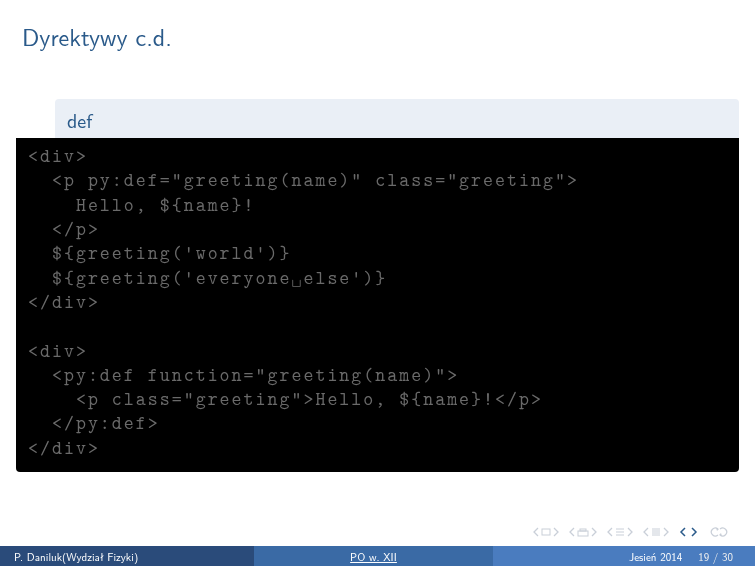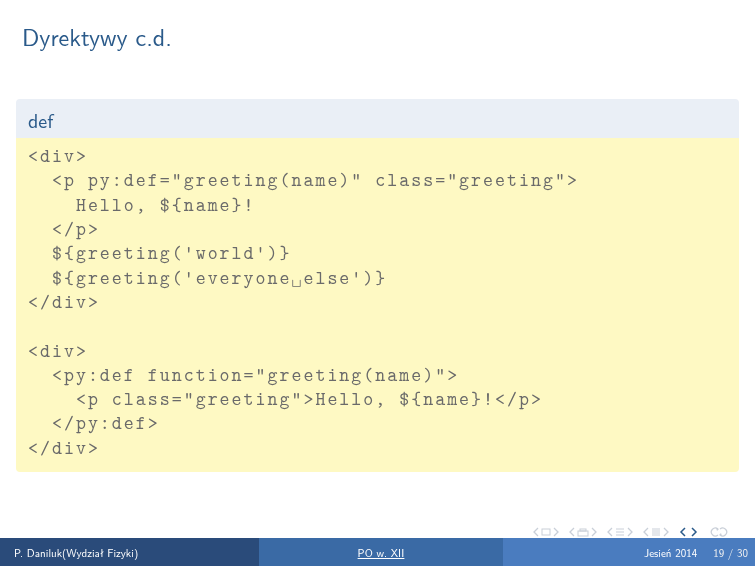--- a/index.html
+++ b/index.html
@@ -19,23 +19,24 @@
   }
   .block {
     margin: 46px 16px 0 16px;
   }
   .block-head {
     background: #eaeff6;
     color: #2a5a8a;
     font-size: 20px;
     padding: 6px 12px 4px 12px;
     border-radius: 4px 4px 0 0;
+    margin-left: 39px;
   }
   .block-body {
-    background: #fef9c3;
+    background: #000000;
     padding: 6px 12px 12px 12px;
     font-family: "CMU Typewriter Text", "Latin Modern Mono", monospace;
     font-size: 19px;
     color: #6a6a6a;
     letter-spacing: 2px;
     line-height: 1.28;
     border-radius: 0 0 4px 4px;
     white-space: pre;
   }
   .nav-icons {
@@ -46,28 +47,28 @@
     gap: 8px;
     align-items: center;
     color: #c9cfd8;
     font-size: 13px;
   }
   .nav-icons .grp { display: flex; align-items: center; gap: 1px; }
   .nav-icons svg { display: block; }
   .footer {
     position: absolute;
     bottom: 0; left: 0; right: 0;
-    height: 28px;
+    height: 20px;
     display: flex;
     font-size: 11px;
     color: #fff;
   }
   .footer .seg1 { background: #2a4b7a; flex: 1; display:flex; align-items:center; padding-left:14px; }
   .footer .seg2 { background: #3a6aa5; flex: 1; display:flex; align-items:center; justify-content:center;text-decoration:underline; }
-  .footer .seg3 { background: #4a7cbf; flex: 1; display:flex; align-items:center; justify-content:flex-end; padding-right:7px; gap:16px;}
+  .footer .seg3 { background: #4a7cbf; flex: 1; display:flex; align-items:center; justify-content:flex-end; padding-right:22px; gap:16px;}
   .slidecounter { color:#f0f0f0; }
 </style>
 </head>
 <body>
 
 <div class="slide-title">Dyrektywy c.d.</div>
 
 <div class="block">
   <div class="block-head">def</div>
   <div class="block-body">&lt;div&gt;

